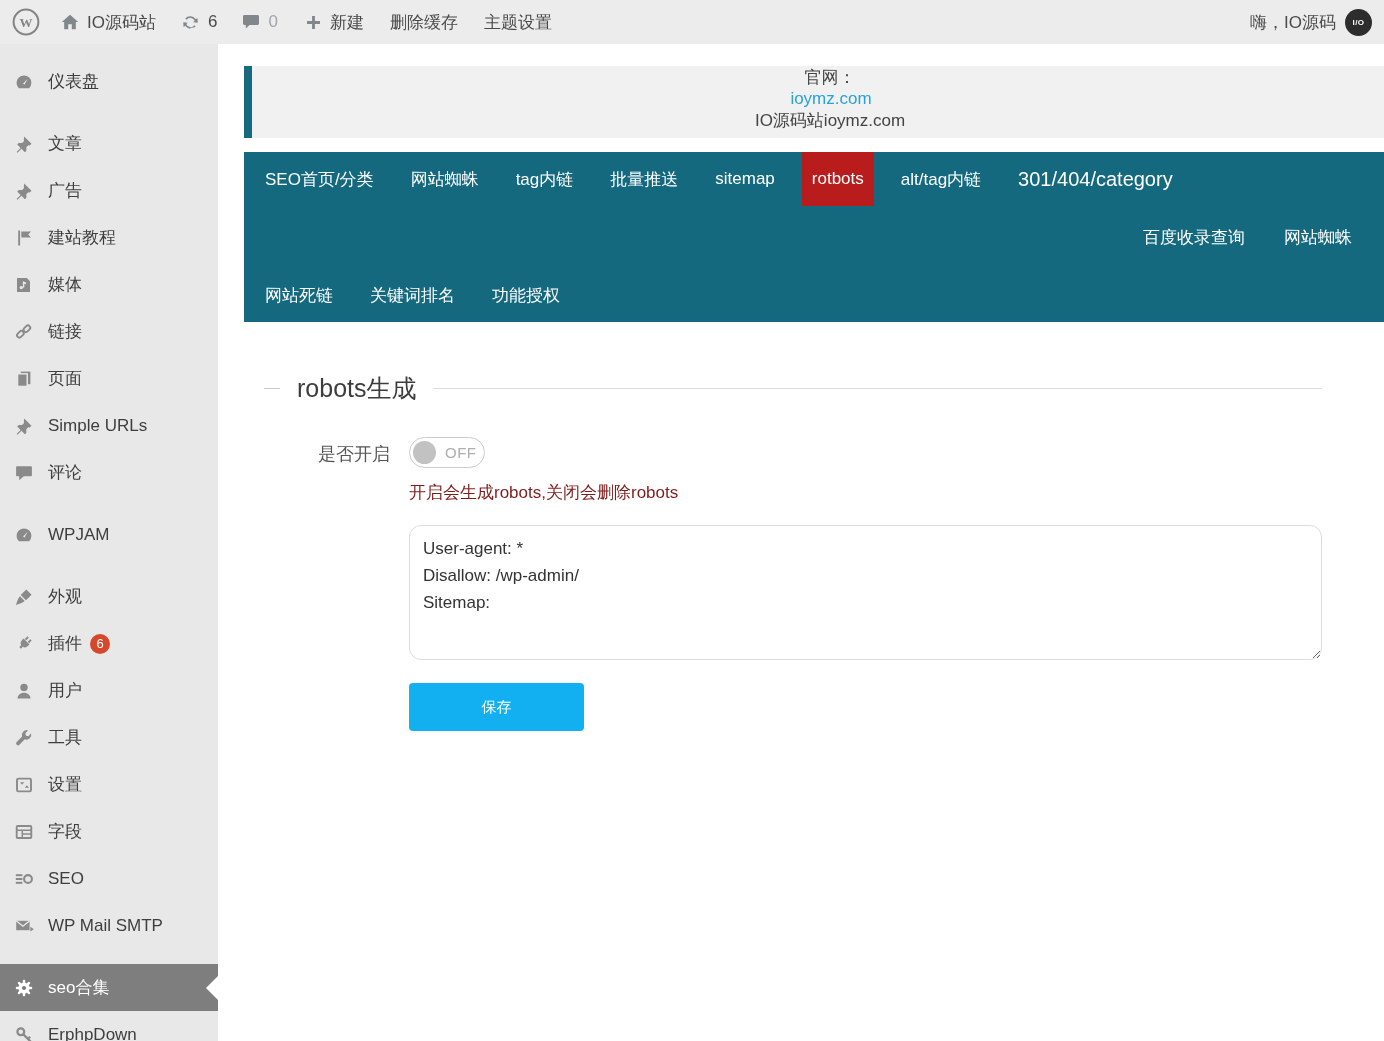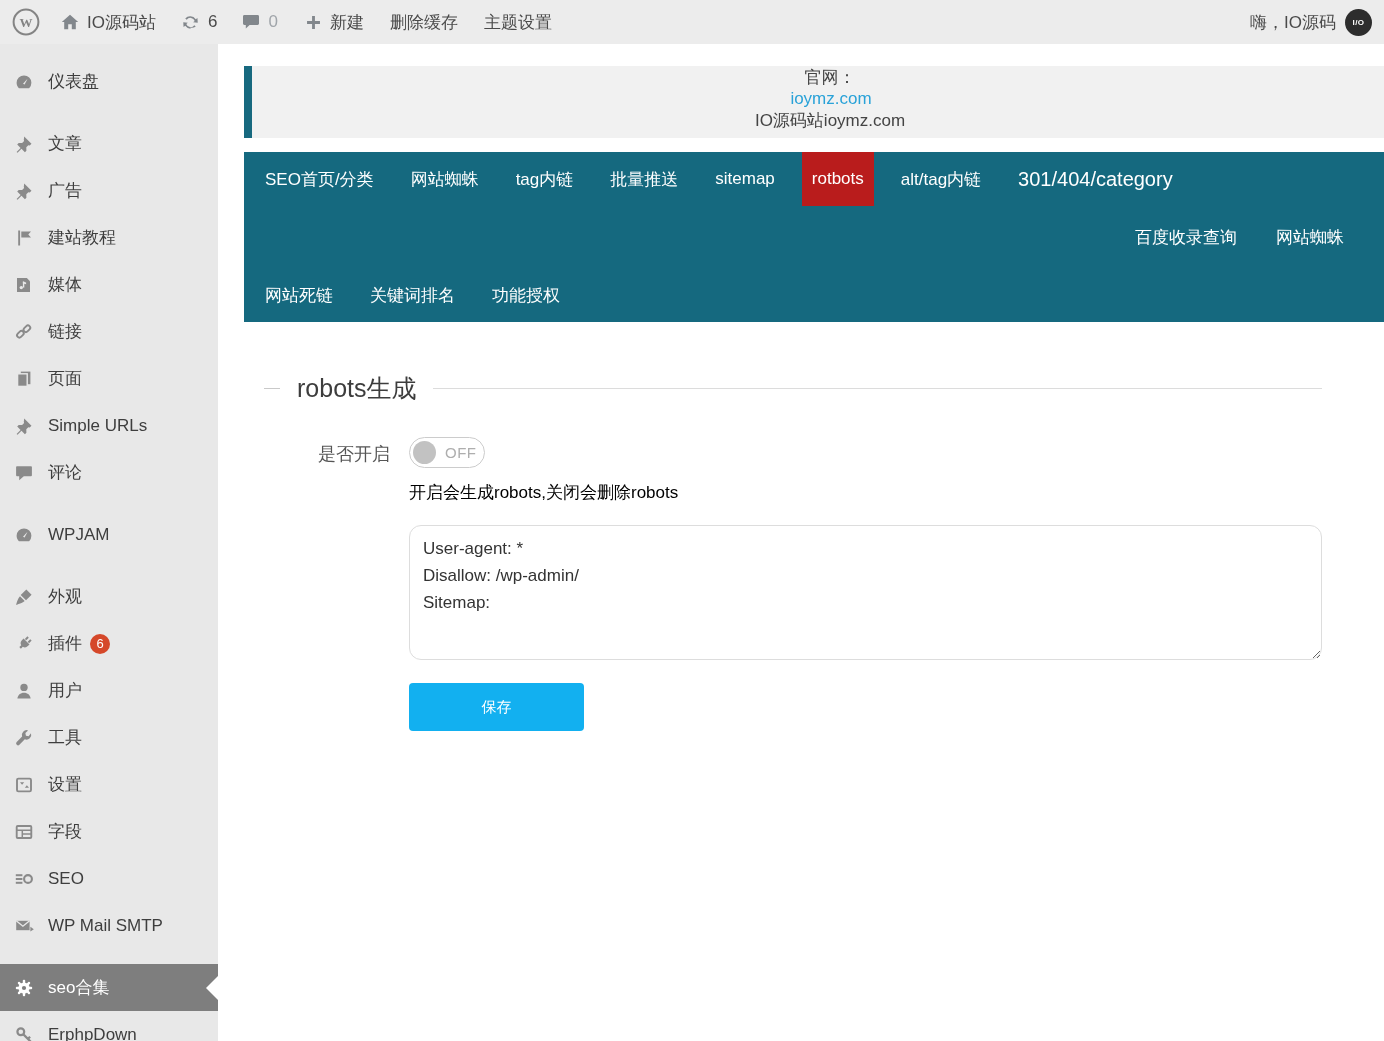--- a/index.html
+++ b/index.html
@@ -39,41 +39,41 @@
   
   .content{position:absolute;left:218px;top:44px;right:0;bottom:0;background:#fff;overflow:hidden;}
   .notice{margin:22px 0 14px 26px;background:#f1f1f1;border-left:8px solid #17697f;height:72px;
     display:flex;align-items:center;padding-left:24px;font-size:17px;color:#444;flex-direction:column;}
   .notice a{color:#29a2d8;text-decoration:none;margin:0 7px 0 9px;cursor:pointer;}
   
   .tabbar{margin-left:26px;background:#15697f;color:#fff;padding-left:21px;}
   .trow{display:flex;}
   .trow1{height:54px;align-items:stretch;}
   .trow1 .tab{display:flex;align-items:center;margin-right:37px;}
-  .trow2{height:62px;align-items:center;justify-content:flex-end;padding-right:40px;}
+  .trow2{height:62px;align-items:center;justify-content:flex-end;padding-right:32px;}
   .trow2 .tab{margin-left:39px;}
   .trow3{height:54px;align-items:center;}
   .trow3 .tab{margin-right:37px;}
   .tab{font-size:17px;cursor:pointer;white-space:nowrap;}
   .tab.active{background:#b91c1c;padding:0 10px;margin-left:-10px;margin-right:27px;}
   .tab.t301{font-size:20px;}
   
   .main{padding:0 62px 0 46px;}
   .sec-title{display:flex;align-items:center;margin-top:50px;}
   .line-a{width:16px;height:1px;background:#c9c9c9;margin-right:17px;}
   .line-b{flex:1;height:1px;background:#dcdcdc;margin-left:17px;}
   .ptitle{font-size:25px;font-weight:400;color:#3d3d3d;margin:0;}
   .form-row{display:flex;margin-top:32px;}
   .f-label{width:126px;text-align:right;margin-right:19px;font-size:18px;color:#555;padding-top:5px;}
   .f-ctrl{width:913px;}
   .toggle{width:76px;height:31px;border:1px solid #ccc;border-radius:17px;background:#fff;
     display:flex;align-items:center;cursor:pointer;box-sizing:border-box;}
   .knob{width:23px;height:23px;border-radius:50%;background:#c2c2c2;margin-left:3px;}
   .tg-txt{margin-left:9px;font-size:15px;color:#aeaeae;letter-spacing:.5px;}
-  .hint{margin-top:13px;font-size:17px;color:#000000;}
+  .hint{margin-top:13px;font-size:17px;color:#7f1d1d;}
   textarea.robots{margin-top:21px;width:913px;height:135px;box-sizing:border-box;display:block;
     border:1px solid #ddd;border-radius:12px;padding:9px 13px;font-family:"Liberation Sans",sans-serif;
     font-size:17px;line-height:27px;color:#333;resize:both;outline:none;background:#fff;}
   .save{margin-top:23px;width:175px;height:48px;background:#12b0f0;border:none;border-radius:4px;
     color:#fff;font-size:15px;cursor:pointer;font-family:inherit;display:block;}
 </style>
 </head>
 <body>
 
 <div class="adminbar">

